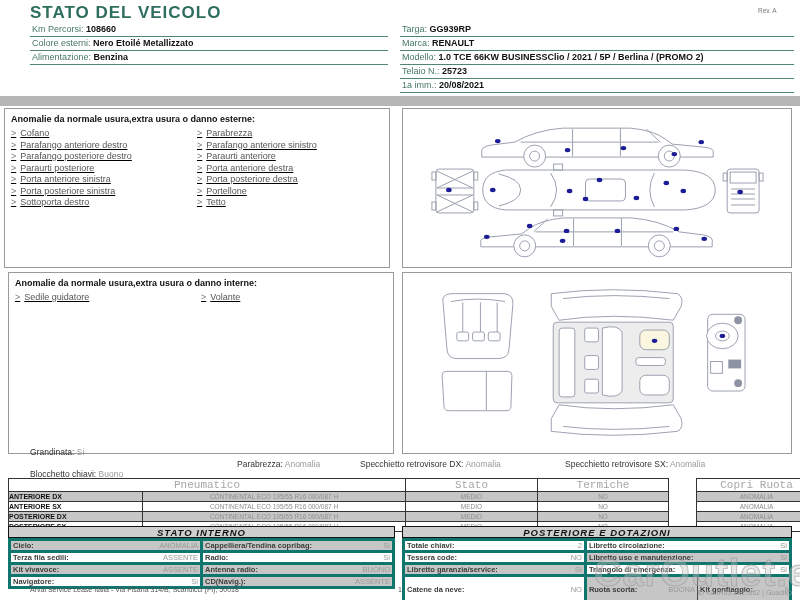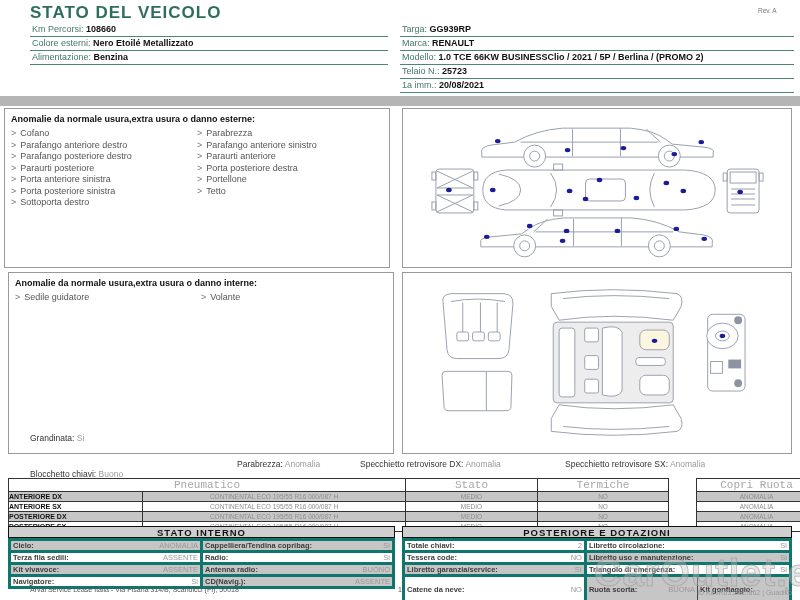--- a/index.html
+++ b/index.html
@@ -21,21 +21,21 @@
   .graybar{position:absolute;left:0;top:96px;width:800px;height:10px;background:#b5b5b5;}
 
   
   .box{position:absolute;border:1px solid #9a9a9a;background:#fff;box-sizing:border-box;}
   .box-ext-list{left:4px;top:108px;width:386px;height:160px;padding:5px 6px;}
   .box-ext-diag{left:402px;top:108px;width:390px;height:160px;}
   .box-int-list{left:8px;top:272px;width:386px;height:182px;padding:5px 6px;}
   .box-int-diag{left:402px;top:272px;width:390px;height:182px;}
   .anom-title{font-size:9px;font-weight:bold;color:#111;margin-bottom:4px;}
   .anom-cols{display:flex;}
-  .anom-col{width:50%;}
+  .anom-col{width:50%;text-decoration:underline;}
   .anom-item{font-size:9px;color:#555;line-height:11.5px;white-space:nowrap;}
   .anom-item .bt{color:#777;margin-right:4px;}
 
   svg .ln{fill:none;stroke:#9aa0ae;stroke-width:1;}
   svg .lnf{fill:#ffffff;stroke:#9aa0ae;stroke-width:1;}
   svg .flr{fill:#ededed;stroke:#9aa0ae;stroke-width:1;}
   svg .seatlite{fill:#faf6e0;stroke:#9aa0ae;stroke-width:1;}
   svg .dk{fill:#8d93a3;}
 
   
@@ -53,21 +53,21 @@
   .tyres th,.copri th{font-size:11px;color:#a7a7a7;font-weight:normal;text-align:center;height:10px;font-family:Liberation Mono, monospace;}
   .pos-cell{font-size:7px;font-weight:bold;color:#111;text-align:left;padding-left:4px;}
   .val-cell{font-size:6.5px;color:#8f8f8f;text-align:center;}
   .shade{background:#c6c6c6;}
 
   
   .btable{position:absolute;top:526px;}
   .bt-left{left:8px;width:387px;}
   .bt-right{left:402px;width:390px;}
   .bt-head{border:1px solid #111;background:#cfcfcf;height:12px;line-height:12px;
-    text-align:center;font-size:9.5px;font-weight:bold;color:#111;letter-spacing:1px;box-sizing:border-box;}
+    text-align:center;font-size:9.5px;font-weight:bold;color:#111;letter-spacing:1px;box-sizing:border-box;font-style:italic;}
   .bt-body{width:100%;}
   .bt-body td{border:3px solid #0f766e;height:10px;padding:0 2px;overflow:hidden;box-sizing:border-box;}
   .kv{display:flex;justify-content:space-between;align-items:center;}
   .kv .lb{font-size:7.5px;font-weight:bold;color:#3c3c3c;white-space:nowrap;}
   .kv .vl{font-size:7.5px;color:#999;white-space:nowrap;}
 
   
   .footer{position:absolute;font-size:7px;color:#555;white-space:nowrap;}
   .wm{position:absolute;left:594px;top:552px;font-size:38px;font-weight:bold;
     color:rgba(195,195,195,0.38);-webkit-text-stroke:1px rgba(150,150,150,0.55);
@@ -130,20 +130,21 @@
         <div class="anom-item"><span class="bt">&gt;</span><span>Parafango posteriore destro</span></div>
         <div class="anom-item"><span class="bt">&gt;</span><span>Paraurti posteriore</span></div>
         <div class="anom-item"><span class="bt">&gt;</span><span>Porta anteriore sinistra</span></div>
         <div class="anom-item"><span class="bt">&gt;</span><span>Porta posteriore sinistra</span></div>
         <div class="anom-item"><span class="bt">&gt;</span><span>Sottoporta destro</span></div>
       </div>
       <div class="anom-col">
         <div class="anom-item"><span class="bt">&gt;</span><span>Parabrezza</span></div>
         <div class="anom-item"><span class="bt">&gt;</span><span>Parafango anteriore sinistro</span></div>
         <div class="anom-item"><span class="bt">&gt;</span><span>Paraurti anteriore</span></div>
+        <div class="anom-item"><span class="bt">&gt;</span><span>Porta anteriore destra</span></div>
         <div class="anom-item"><span class="bt">&gt;</span><span>Porta posteriore destra</span></div>
         <div class="anom-item"><span class="bt">&gt;</span><span>Portellone</span></div>
         <div class="anom-item"><span class="bt">&gt;</span><span>Tetto</span></div>
       </div>
     </div>
   </div>
 
   <div class="box box-ext-diag">
     <svg width="388" height="158" viewBox="0 0 389 158">
 
@@ -264,21 +265,21 @@
         <rect class="ln" x="310" y="90" width="12" height="12"></rect>
         <rect class="dk" x="328" y="88" width="13" height="9"></rect>
       </g>
       <g>
           <ellipse cx="253" cy="69" rx="2.8" ry="2.1839999999999997" fill="#1c1c96"></ellipse>
           <ellipse cx="322" cy="64" rx="2.8" ry="2.1839999999999997" fill="#1c1c96"></ellipse>
         </g>
     </svg>
   </div>
 
-  <span class="sum" style="left:30px;top:433px;">
+  <span class="sum" style="left:30px;top:447px;">
     <span class="lb">Grandinata:</span> <span class="vl">Si</span></span>
   <span class="sum" style="left:237px;top:459px;">
     <span class="lb">Parabrezza:</span> <span class="vl">Anomalia</span></span>
   <span class="sum" style="left:360px;top:459px;">
     <span class="lb">Specchietto retrovisore DX:</span> <span class="vl">Anomalia</span></span>
   <span class="sum" style="left:565px;top:459px;">
     <span class="lb">Specchietto retrovisore SX:</span> <span class="vl">Anomalia</span></span>
   <span class="sum" style="left:30px;top:469px;">
     <span class="lb">Blocchetto chiavi:</span> <span class="vl">Buono</span></span>
 

